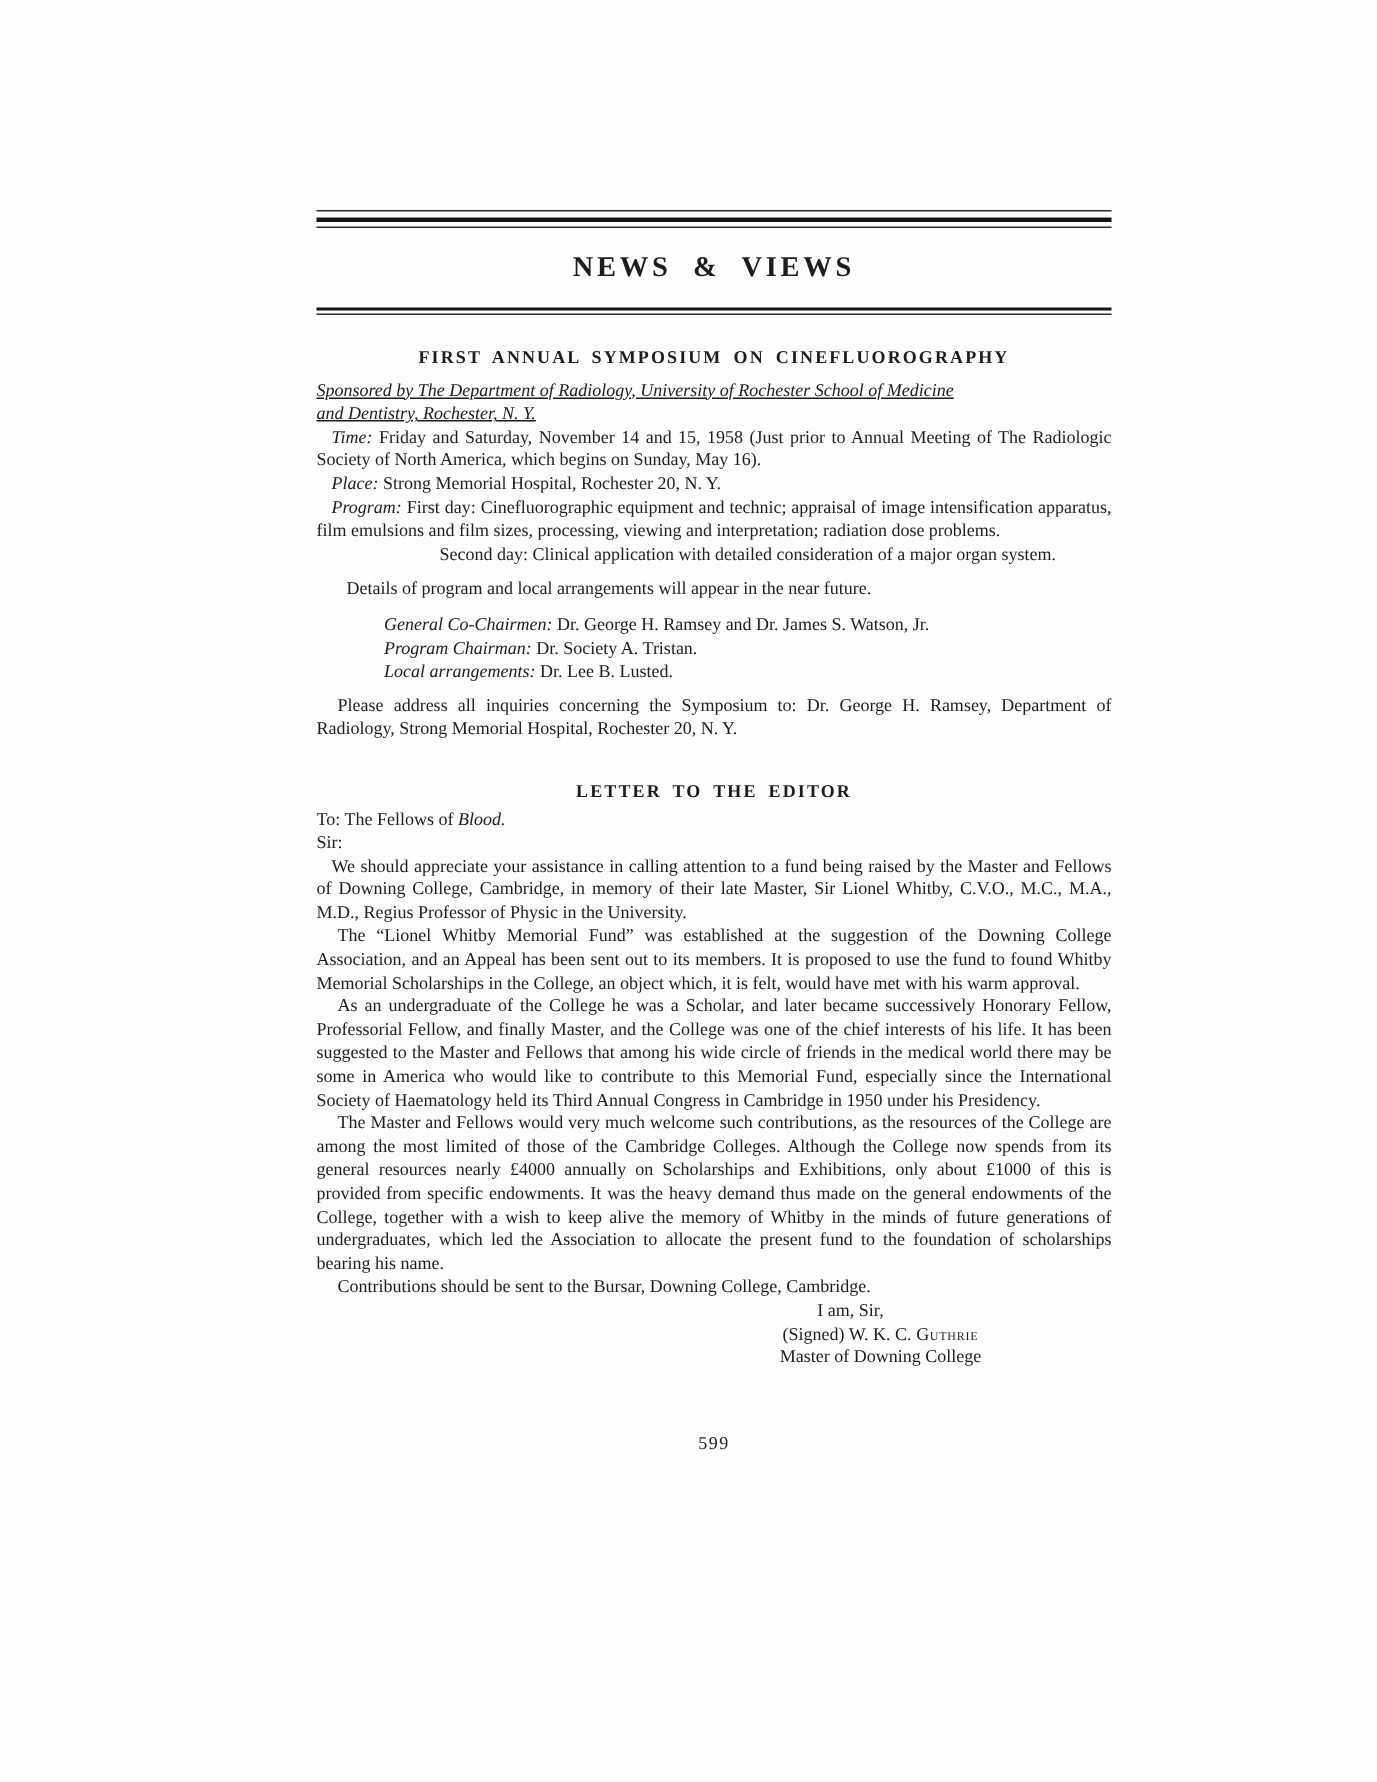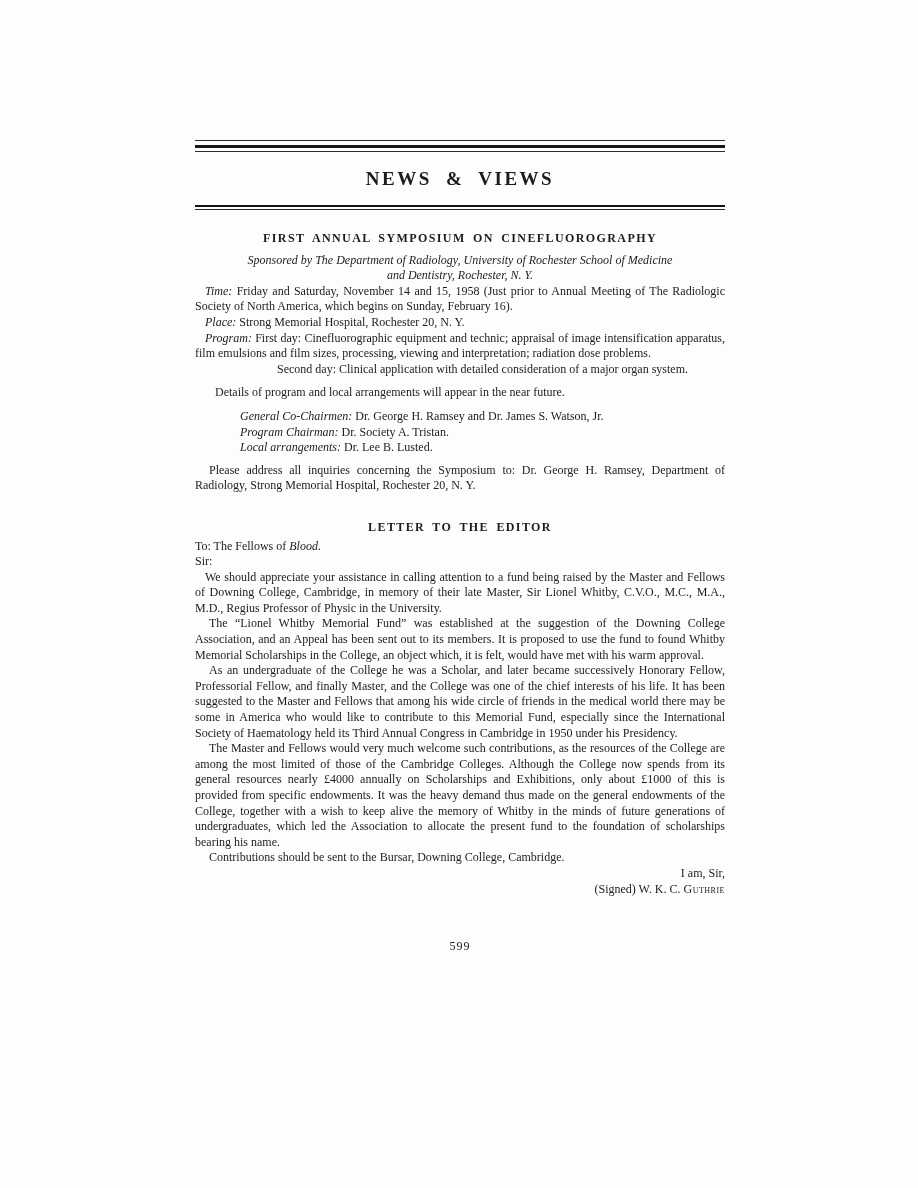--- a/index.html
+++ b/index.html
@@ -9,21 +9,21 @@
     font-family: "Liberation Serif", serif;
   }
   .page {
     position: relative;
     width: 918px; height: 1188px;
     background: #fdfdfc;
     overflow: hidden;
   }
   .content {
     position: absolute;
-    left: 195px; top: 0;
+    left: 211px; top: 0;
     width: 530px;
     color: #1c1c1c;
     font-size: 12px;
     line-height: 15.6px;
   }
   .rules-top { margin-top: 140px; }
   .rule-thin  { border-top: 1px solid #2a2a2a; height: 0; }
   .rule-thick { border-top: 3px solid #151515; height: 0; }
   .rules-top .rule-thick { margin-top: 4px; }
   .rules-top .rule-thin.below { margin-top: 3px; }
@@ -51,33 +51,33 @@
   .letter-heading {
     margin-top: 26px;
     font-weight: bold;
   }
   p { margin: 0; text-align: justify; }
   .ital { font-style: italic; margin-top: 25px; }
   .sponsor {
     margin-top: 6px;
     font-style: italic;
     font-weight: 500;
-    text-align: center;
+    text-decoration: underline;
   }
   .indent-sm { text-indent: 10px; }
   .indent-md { text-indent: 14px; }
   .indent-lg { text-indent: 20px; }
   .second-day { padding-left: 45px; text-align: center; }
   .details-line { margin-top: 8px; }
   .chairs { margin-top: 8px; margin-left: 45px; }
   .chairs p { text-align: left; }
   .inquiries { margin-top: 7px; }
   .to-line { margin-top: 3px; text-align: left; }
   .salutation { text-align: left; }
-  .closing { text-align: right; }
+  .closing { text-align: center; }
   .closing-iam { margin-left: 182px; }
   .closing-ind { margin-left: 222px; }
   .smallcaps { font-variant: small-caps; letter-spacing: 0.5px; }
   .pageno {
     margin-top: 42px;
     text-align: center;
     letter-spacing: 1px;
   }
 </style>
 </head>
@@ -99,21 +99,21 @@
       <div class="rule-thin"></div>
     </div>
 
     <h2 class="section-heading">FIRST ANNUAL SYMPOSIUM ON CINEFLUOROGRAPHY</h2>
 
     <p class="sponsor">
       <span>Sponsored by The Department of Radiology, University of Rochester School of Medicine</span><br>
       <span>and Dentistry, Rochester, N. Y.</span>
     </p>
 
-    <p class="indent-sm"><span class="ital">Time:</span><span> Friday and Saturday, November 14 and 15, 1958 (Just prior to Annual Meeting of The Radiologic Society of North America, which begins on Sunday, February 16).</span></p>
+    <p class="indent-sm"><span class="ital">Time:</span><span> Friday and Saturday, November 14 and 15, 1958 (Just prior to Annual Meeting of The Radiologic Society of North America, which begins on Sunday, May 16).</span></p>
 
     <p class="indent-sm"><span class="ital">Place:</span><span> Strong Memorial Hospital, Rochester 20, N. Y.</span></p>
 
     <p class="indent-sm"><span class="ital">Program:</span><span> First day: Cinefluorographic equipment and technic; appraisal of image intensification apparatus, film emulsions and film sizes, processing, viewing and interpretation; radiation dose problems.</span></p>
 
     <p class="second-day">Second day: Clinical application with detailed consideration of a major organ system.</p>
 
     <p class="indent-lg details-line">Details of program and local arrangements will appear in the near future.</p>
 
     <div class="chairs">
@@ -131,17 +131,18 @@
     <p class="salutation">Sir:</p>
 
     <p class="indent-sm">We should appreciate your assistance in calling attention to a fund being raised by the Master and Fellows of Downing College, Cambridge, in memory of their late Master, Sir Lionel Whitby, C.V.O., M.C., M.A., M.D., Regius Professor of Physic in the University.</p>
     <p class="indent-md">The “Lionel Whitby Memorial Fund” was established at the suggestion of the Downing College Association, and an Appeal has been sent out to its members. It is proposed to use the fund to found Whitby Memorial Scholarships in the College, an object which, it is felt, would have met with his warm approval.</p>
     <p class="indent-md">As an undergraduate of the College he was a Scholar, and later became successively Honorary Fellow, Professorial Fellow, and finally Master, and the College was one of the chief interests of his life. It has been suggested to the Master and Fellows that among his wide circle of friends in the medical world there may be some in America who would like to contribute to this Memorial Fund, especially since the International Society of Haematology held its Third Annual Congress in Cambridge in 1950 under his Presidency.</p>
     <p class="indent-md">The Master and Fellows would very much welcome such contributions, as the resources of the College are among the most limited of those of the Cambridge Colleges. Although the College now spends from its general resources nearly £4000 annually on Scholarships and Exhibitions, only about £1000 of this is provided from specific endowments. It was the heavy demand thus made on the general endowments of the College, together with a wish to keep alive the memory of Whitby in the minds of future generations of undergraduates, which led the Association to allocate the present fund to the foundation of scholarships bearing his name.</p>
     <p class="indent-md">Contributions should be sent to the Bursar, Downing College, Cambridge.</p>
 
     <p class="closing closing-iam">I am, Sir,</p>
     <p class="closing closing-ind"><span>(Signed) W. K. C. </span><span class="smallcaps">Guthrie</span></p>
+    <p class="closing closing-ind">Master of Downing College</p>
 
     <p class="pageno">599</p>
 
   </div>
 </div>
 
 </body></html>

